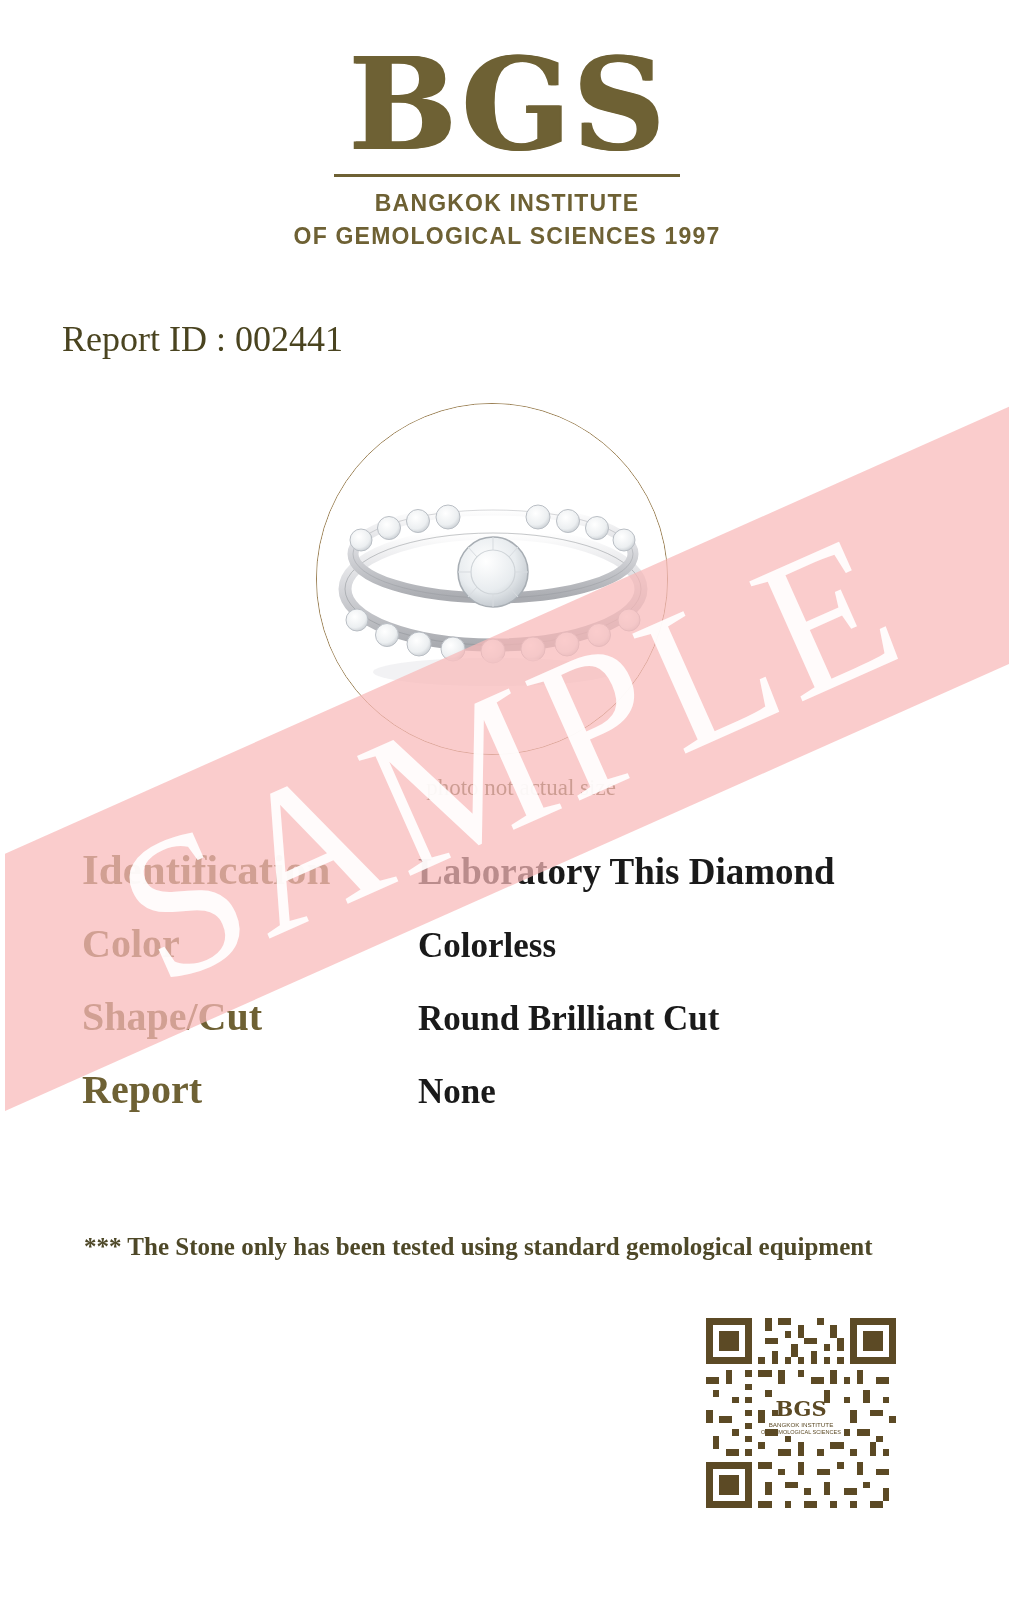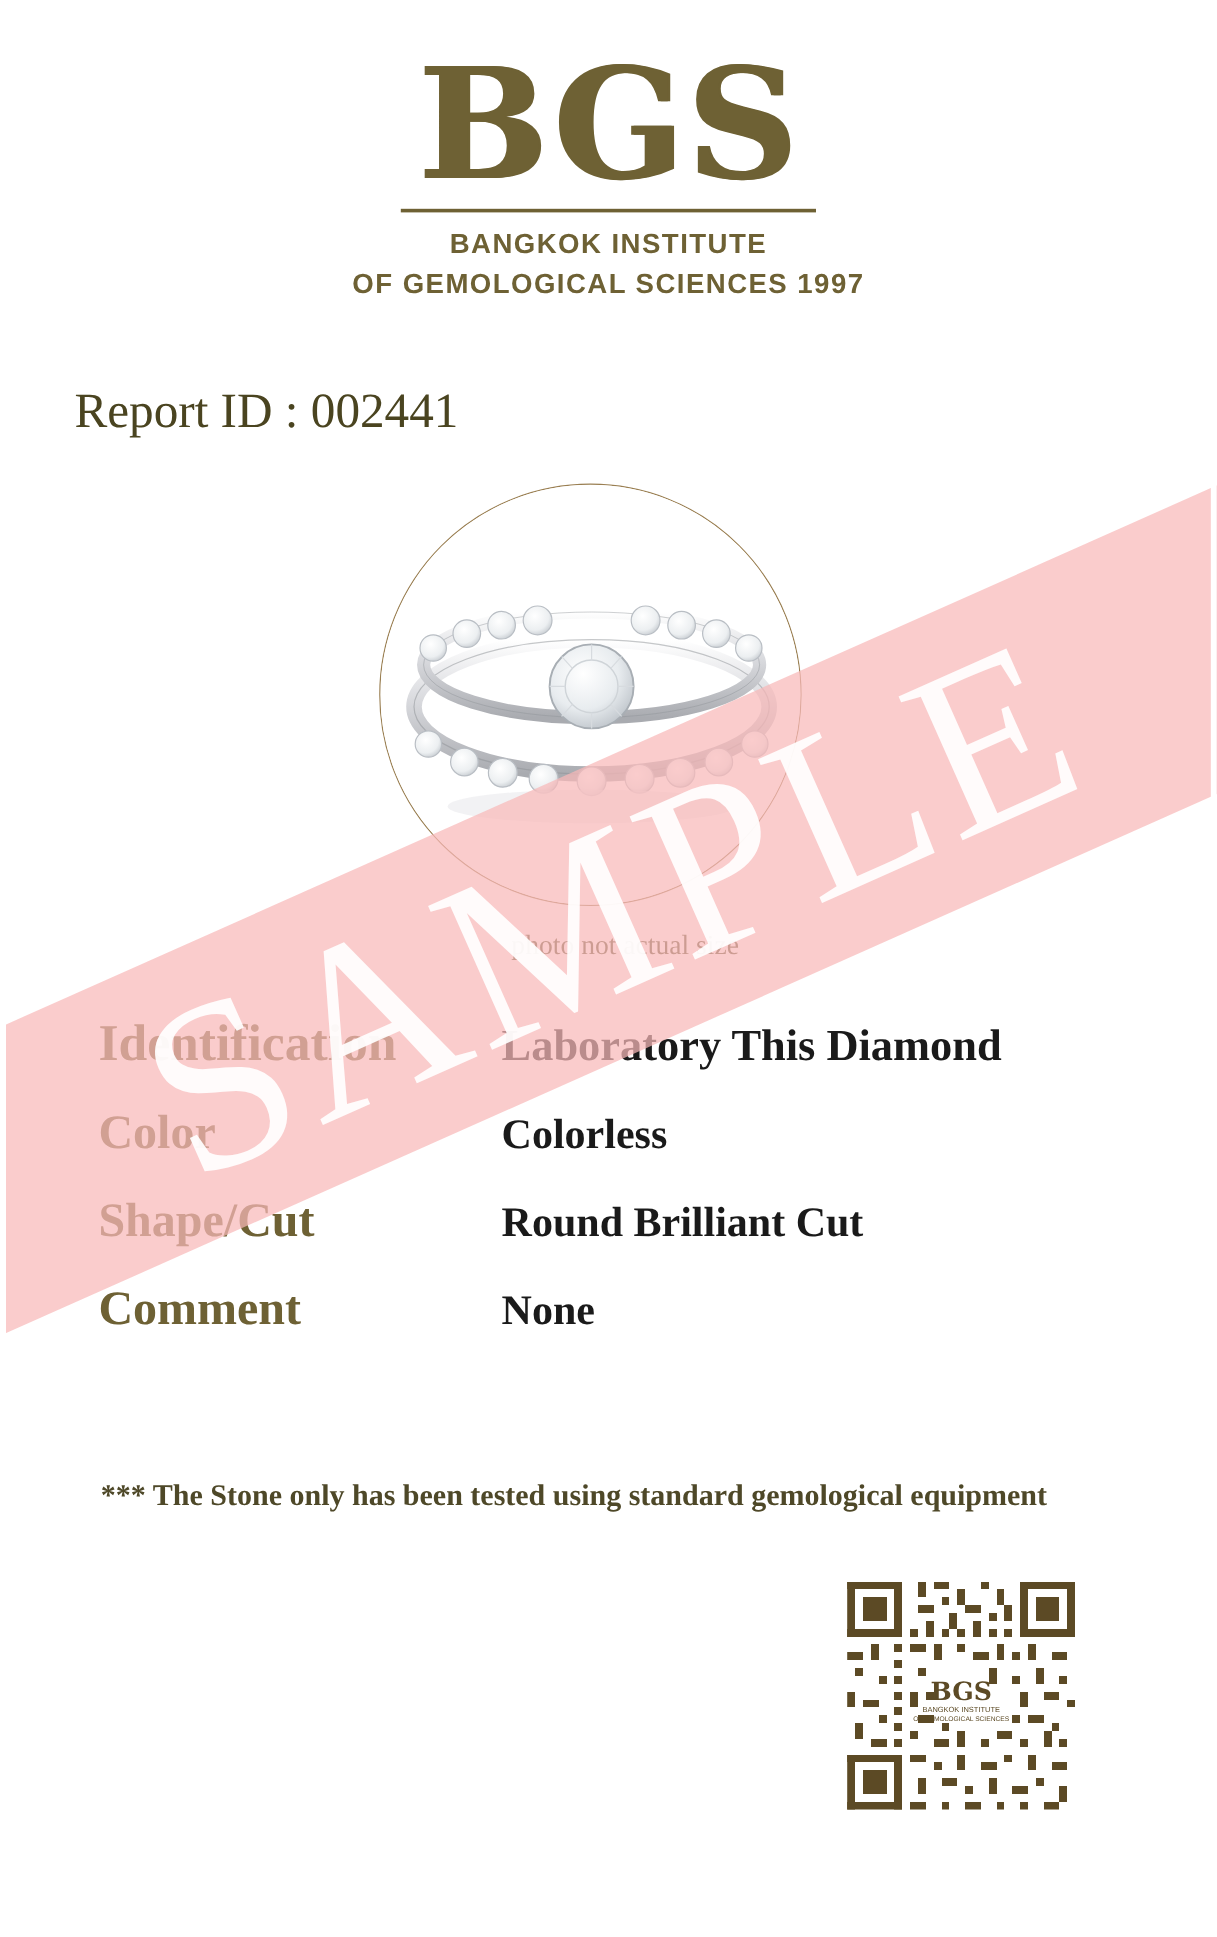--- a/index.html
+++ b/index.html
@@ -50,21 +50,21 @@
     font-size: 23px;
     letter-spacing: 1.2px;
     color: #6e6134;
     line-height: 1.45;
   }
   
   .report-id {
     position: absolute;
     top: 318px;
     left: 62px;
-    font-size: 41px;
+    font-size: 36px;
     color: #4a4420;
     font-family: "Liberation Serif", serif;
   }
   
   .photo-wrap {
     position: absolute;
     top: 403px;
     left: 316px;
     width: 352px;
     height: 352px;
@@ -274,21 +274,21 @@
     </div>
     <div class="row">
       <div class="label">Color</div>
       <div class="value">Colorless</div>
     </div>
     <div class="row">
       <div class="label">Shape/Cut</div>
       <div class="value">Round Brilliant Cut</div>
     </div>
     <div class="row">
-      <div class="label">Comment</div>
+      <div class="label">Report</div>
       <div class="value">None</div>
     </div>
   </div>
 
   <div class="notes">
     <div class="note">*** The Stone only has been tested using standard gemological equipment</div>
   </div>
 
   <div class="qr">
     <svg width="190" height="190" viewBox="0 0 29 29" shape-rendering="crispEdges">

